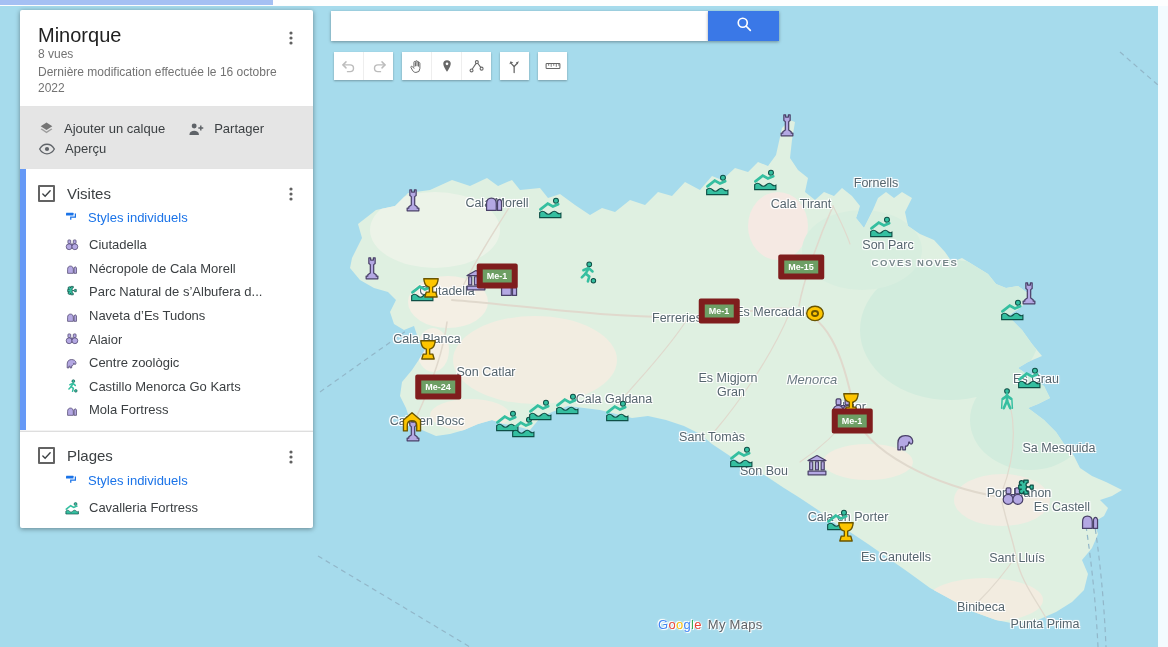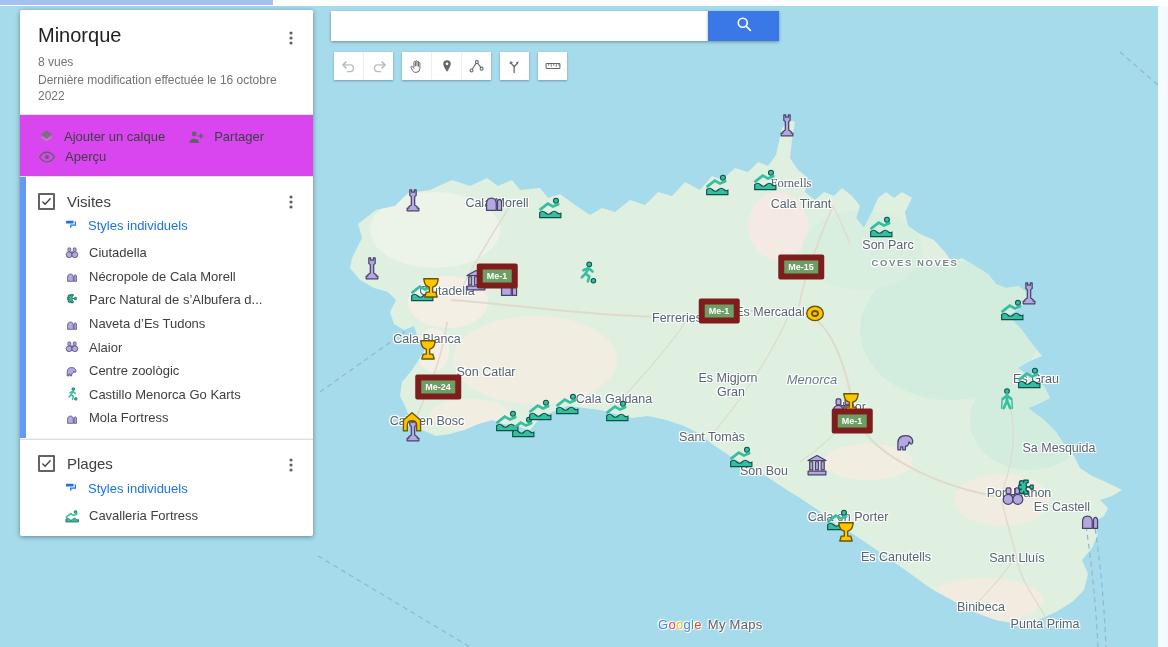--- a/index.html
+++ b/index.html
@@ -43,26 +43,26 @@
   .tb-group{display:flex;box-shadow:0 1px 2px rgba(0,0,0,.3)}
   .tb-btn{width:29px;height:28px;background:#fff;display:flex;align-items:center;
      justify-content:center;cursor:pointer;border-right:1px solid #eee}
   .tb-btn:last-child{border-right:0}
 
   
   #sidebar{position:absolute;left:20px;top:10px;width:293px;background:#fff;z-index:50;
      box-shadow:0 1px 5px rgba(0,0,0,.4);border-radius:2px}
   #sb-header{padding:14px 16px 10px 18px;position:relative}
   #sb-title{font-size:20px;color:#212121}
-  #sb-views{font-size:12px;color:#737373;margin-top:8px}
+  #sb-views{font-size:12px;color:#737373;margin-top:0}
   #sb-modified{font-size:12px;color:#737373;margin-top:3px;line-height:16px;width:252px}
   .kebab{position:absolute;right:10px;width:24px;height:24px;display:flex;align-items:center;
      justify-content:center;cursor:pointer}
   #sb-header .kebab{top:16px}
-  #sb-actions{background:#d946ef;padding:9px 0 8px 18px;font-size:13px;color:#3c4043;
+  #sb-actions{background:#e5e5e5;padding:9px 0 8px 18px;font-size:13px;color:#3c4043;
      border-top:1px solid #e4e4e4;border-bottom:1px solid #e4e4e4}
   .act-row{display:flex;align-items:center;margin:4px 0}
   .act-item{display:flex;align-items:center;cursor:pointer;margin-right:22px}
   .act-item .ic{margin-right:9px;line-height:0}
   .layer{position:relative;padding:11px 0 9px 0}
   .layer + .layer{border-top:1px solid #dedede;box-shadow:0 -1px 0 #f3f3f3}
   .layer.selected::before{content:"";position:absolute;left:0;top:0;bottom:0;width:6px;background:#6699f6}
   .layer-head{position:relative;display:flex;align-items:center;padding-left:18px;height:26px}
   .cbx{width:13px;height:13px;border:2px solid #636363;border-radius:1px;margin-right:12px;
      display:flex;align-items:center;justify-content:center;cursor:pointer;background:#fff}
@@ -121,21 +121,21 @@
       </g>
   </svg>
   <div id="overlay-labels">
       <div class="map-label" style="left: 497px; top: 203px;">Cala Morell</div>
       <div class="map-label" style="left: 447px; top: 291px;">Ciutadella</div>
       <div class="map-label" style="left: 427px; top: 339px;">Cala Blanca</div>
       <div class="map-label" style="left: 486px; top: 372px;">Son Catlar</div>
       <div class="map-label" style="left: 427px; top: 421px;">Cala en Bosc</div>
       <div class="map-label" style="left: 677px; top: 318px;">Ferreries</div>
       <div class="map-label" style="left: 770px; top: 312px;">Es Mercadal</div>
-      <div class="map-label" style="left: 791px; top: 183px; font-family: Liberation Serif, serif;">Fornells</div>
+      <div class="map-label" style="left: 876px; top: 183px;">Fornells</div>
       <div class="map-label" style="left: 801px; top: 204px;">Cala Tirant</div>
       <div class="map-label" style="left: 888px; top: 245px;">Son Parc</div>
       <div class="map-label caps" style="left: 915px; top: 262px;">COVES NOVES</div>
       <div class="map-label" style="left: 728px; top: 378px;">Es Migjorn</div>
       <div class="map-label" style="left: 731px; top: 392px;">Gran</div>
       <div class="map-label italic" style="left: 812px; top: 379px;">Menorca</div>
       <div class="map-label" style="left: 712px; top: 437px;">Sant Tomàs</div>
       <div class="map-label" style="left: 764px; top: 471px;">Son Bou</div>
       <div class="map-label" style="left: 614px; top: 399px;">Cala Galdana</div>
       <div class="map-label" style="left: 850px; top: 407px;">Alaior</div>

